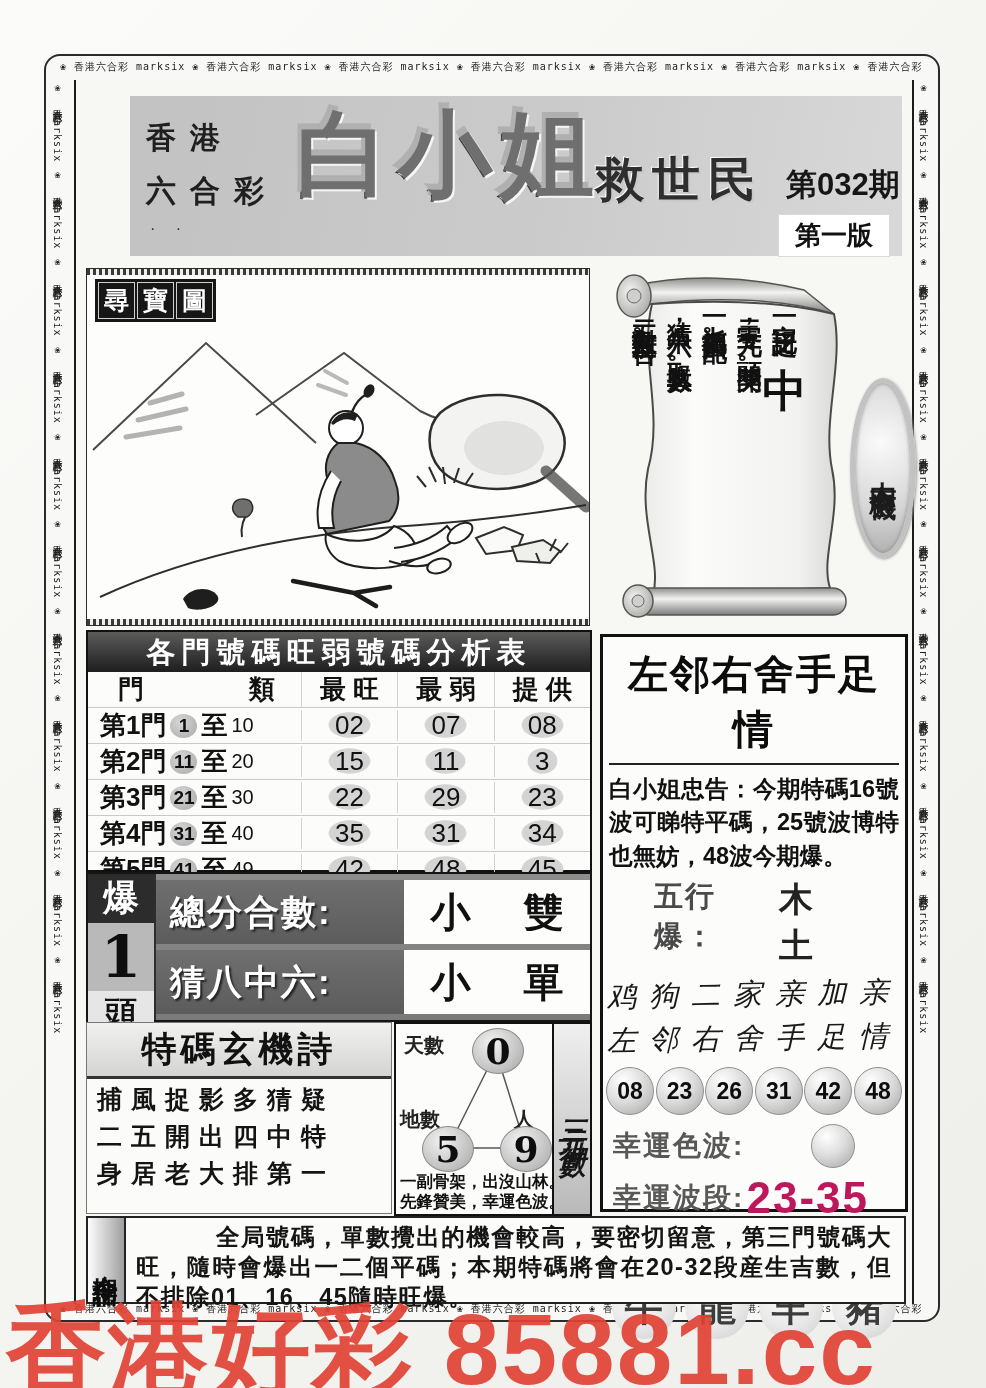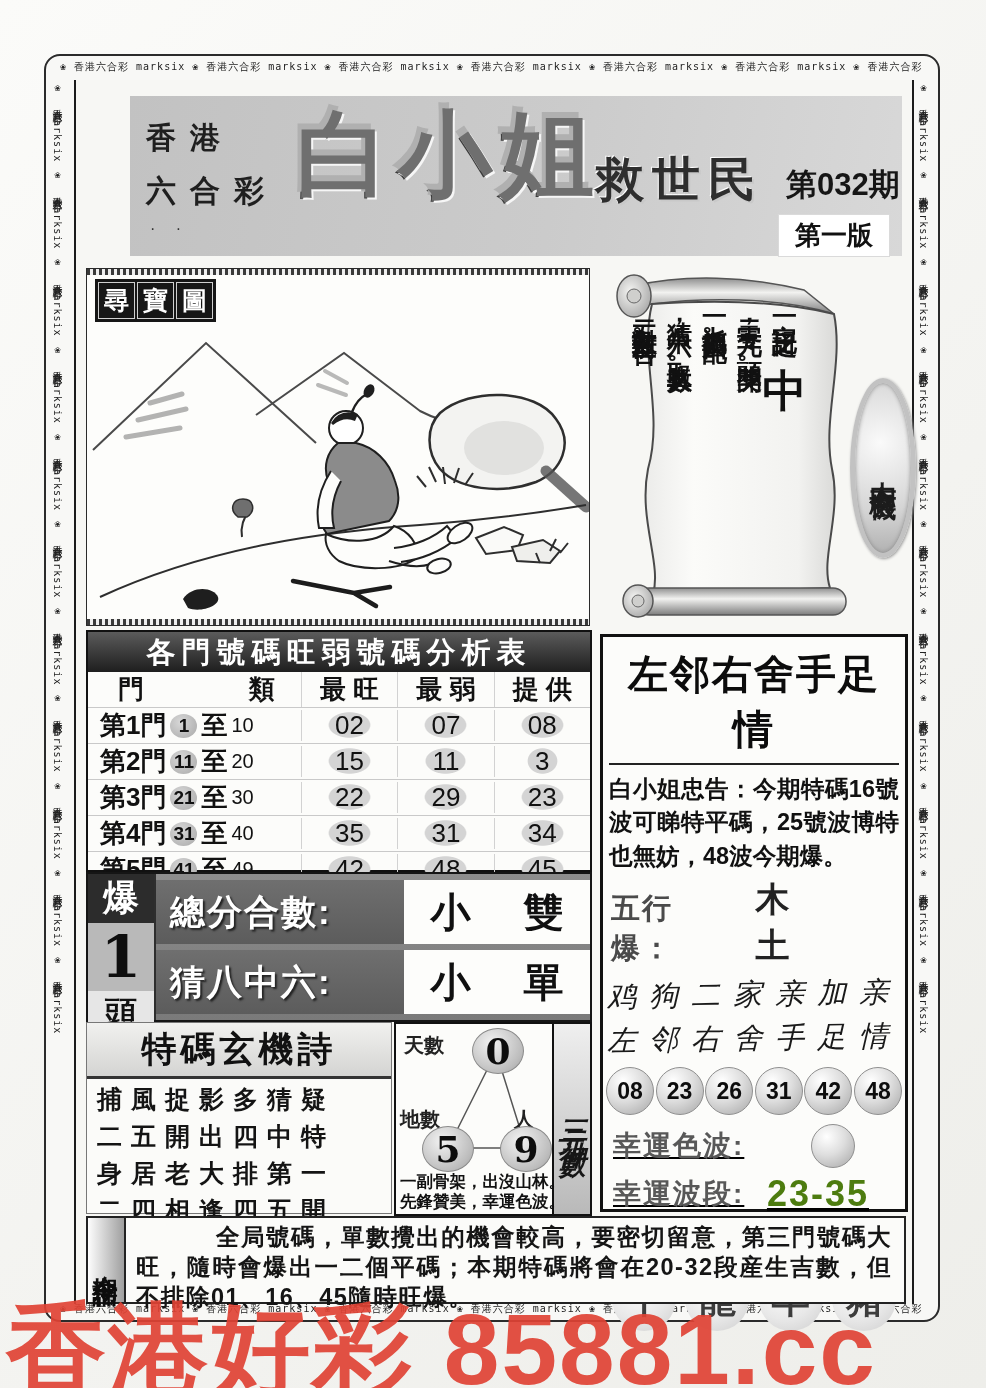--- a/index.html
+++ b/index.html
@@ -110,36 +110,36 @@
            border:5px solid #c2c2c2;box-shadow:inset 0 0 4px #888,1px 1px 3px #999;
            display:flex;align-items:center;justify-content:center;writing-mode:vertical-rl;
            font-size:27px;font-weight:bold;color:#1c1c1c;letter-spacing:4px;}
   
   .sp{position:absolute;left:600px;top:634px;width:308px;height:578px;border:3px solid #111;
       background:#fcfcfa;box-sizing:border-box;}
   .sp-title{font-size:40px;font-weight:bold;color:#0c0c0c;text-align:center;letter-spacing:2px;
             padding:10px 0 6px;border-bottom:2px solid #222;margin:0 6px;}
   .sp-advice{font-size:23.5px;font-weight:bold;color:#111;line-height:1.42;padding:8px 6px 2px;
              text-align:justify;}
-  .sp-wx{display:flex;align-items:flex-end;padding:2px 8px;}
+  .sp-wx{display:flex;align-items:flex-start;padding:2px 8px;margin-left:43px;}
   .sp-wx .wl{font-size:29px;font-weight:bold;color:#4a4a4a;letter-spacing:2px;}
   .sp-wx .wv{font-size:34px;font-weight:bold;color:#222;letter-spacing:40px;margin-left:26px;
              font-family:"DejaVu Serif",serif;}
   .couplet{font-family:"DejaVu Serif",serif;font-style:italic;font-size:29px;color:#1a1a1a;
            letter-spacing:13px;line-height:1.45;text-align:center;transform:rotate(-1deg);
            padding-top:2px;white-space:nowrap;}
   .balls{display:flex;justify-content:space-between;padding:8px 3px 4px;}
   .ball{width:46px;height:46px;border-radius:50%;
         background:radial-gradient(circle at 35% 28%,#ffffff,#dedede 45%,#a5a5a5);
         border:1px solid #8f8f8f;display:flex;align-items:center;justify-content:center;
         font-size:23px;font-weight:bold;color:#0d0d0d;}
-  .lucky{display:flex;align-items:center;padding:5px 10px 0;text-decoration:underline;}
+  .lucky{display:flex;align-items:center;padding:5px 10px 0;}
   .lucky .ll{font-size:28px;font-weight:bold;color:#585858;letter-spacing:2px;flex:1;}
   .lucky .ball.plain{width:42px;height:42px;margin-right:40px;}
-  .lucky .lv{font-size:36px;font-weight:bold;color:#4d7c0f;letter-spacing:2px;margin-right:26px;text-align:center;}
+  .lucky .lv{font-size:44px;font-weight:bold;color:#be185d;letter-spacing:2px;margin-right:26px;text-align:center;}
   .zodiac-title{font-family:"DejaVu Serif",serif;font-style:italic;font-size:31px;color:#1d1d1d;
                 text-align:center;letter-spacing:16px;padding:6px 0 2px;}
   .animals{display:flex;justify-content:space-around;padding:2px 4px;}
   .animal{width:64px;height:64px;border-radius:50%;
           background:radial-gradient(circle at 40% 32%,#fdfdfd,#e8e8e8 55%,#cdcdcd);
           display:flex;align-items:center;justify-content:center;
           font-family:"DejaVu Serif",serif;font-size:38px;color:#3c3c3c;font-weight:bold;}
   
   .eval{position:absolute;left:86px;top:1216px;width:820px;height:88px;border:2px solid #222;
         background:#fbfbf9;display:flex;box-sizing:border-box;}
@@ -354,21 +354,20 @@
           </div>
       </div>
     </div>
   </div>
 
   <div class="poem">
     <div class="poem-title">特碼玄機詩</div>
     <div class="poem-line">捕風捉影多猜疑</div>
     <div class="poem-line">二五開出四中特</div>
     <div class="poem-line">身居老大排第一</div>
-    <div class="poem-line">二四相逢四五開</div>
   </div>
 
   <div class="sy">
     <div class="sy-main">
       <svg style="position:absolute;left:0;top:0;" width="156" height="150">
         <path d="M100,28 L52,124 M100,28 L130,124 L52,124" stroke="#555" stroke-width="1.5" fill="none"></path>
       </svg>
       <div class="sy-label" style="left:8px;top:8px;">天數</div>
       <div class="node" style="left:76px;top:4px;">0</div>
       <div class="sy-label" style="left:4px;top:82px;">地數</div>

